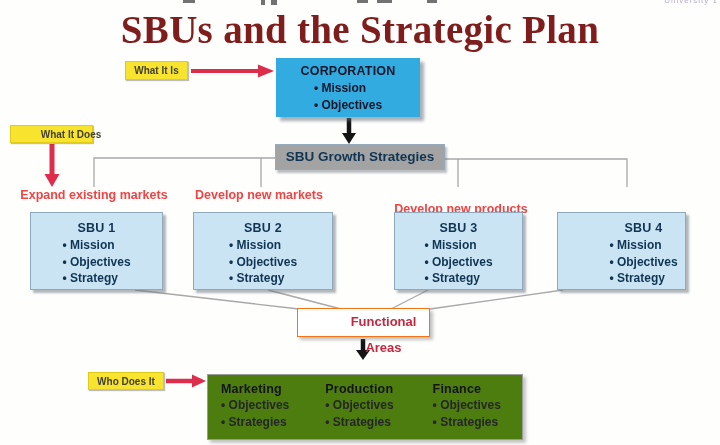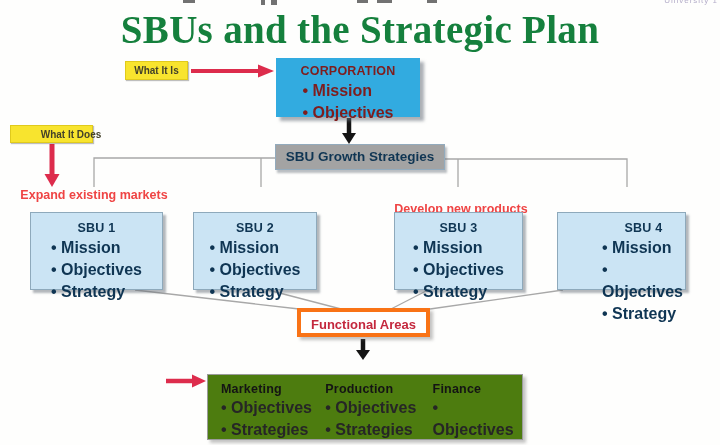--- a/index.html
+++ b/index.html
@@ -3,21 +3,21 @@
 <meta charset="utf-8">
 <style>
   * { box-sizing: border-box; margin: 0; padding: 0; }
   html, body { width: 720px; height: 445px; }
   body { font-family: "Liberation Sans", "DejaVu Sans", sans-serif; background: #ffffff; }
   .stage { position: relative; width: 720px; height: 445px; background: #fefefd; overflow: hidden; }
 
   .title {
     position: absolute; top: 7px; left: 0; width: 720px; text-align: center;
     font-family: "Liberation Serif", "DejaVu Serif", serif;
-    font-size: 39px; font-weight: 600; color: #15803d; letter-spacing: .3px; z-index: 2;
+    font-size: 39px; font-weight: 600; color: #7f1d1d; letter-spacing: .3px; z-index: 2;
   }
 
   .watermark {
     position: absolute; top: -4px; right: 2px; font-size: 8px;
     color: #a79fc0; opacity: .85; z-index: 3; letter-spacing: 1px;
   }
   .frag { position: absolute; background: #3b3b3b; opacity: .72; z-index: 3; }
 
   svg.connectors { position: absolute; left: 0; top: 0; z-index: 1; }
 
@@ -26,27 +26,27 @@
     color: #43412a; font-size: 10px; font-weight: 700;
     display: flex; align-items: center; justify-content: center;
     box-shadow: 1px 1px 1px rgba(0,0,0,.25); z-index: 2; white-space: nowrap;
   }
   .tag-what-it-is   { left: 125px; top: 61px;  width: 63px; height: 19px; }
   .tag-what-it-does { left: 10px;  top: 125px; width: 83px; height: 18px; padding-left: 39px; }
   .tag-who-does-it  { left: 88px;  top: 372px; width: 76px; height: 18px; }
 
   .box-corp {
     position: absolute; left: 276px; top: 58px; width: 144px; height: 59px;
-    background: #32abe0; color: #7f1d1d; text-align: center; padding-top: 6px;
+    background: #32abe0; color: #0f172a; text-align: center; padding-top: 6px;
     box-shadow: 4px 4px 3px rgba(104,112,122,.55); z-index: 2;
   }
   .bt { font-size: 12.5px; font-weight: 700; letter-spacing: .2px; }
 
   ul.blts { list-style: none; width: fit-content; margin: 2px auto 0; text-align: left; }
-  ul.blts li { font-size: 16px; font-weight: 700; line-height: 1.38; }
+  ul.blts li { font-size: 12px; font-weight: 700; line-height: 1.38; }
   ul.blts li::before { content: "• "; }
 
   .box-growth {
     position: absolute; left: 275px; top: 144px; width: 170px; height: 26px;
     background: #a3a3a3; border: 1px solid #93abbd; color: #0f3553;
     font-size: 13.5px; font-weight: 700; text-align: center; line-height: 23px;
     box-shadow: 2px 3px 2px rgba(104,112,122,.45); z-index: 2;
   }
 
   .strat-h {
@@ -58,29 +58,29 @@
   .strat-h3 { left: 371px; margin-top: 14px; }
   .strat-h4 { left: 537px; }
 
   .sbu {
     position: absolute; top: 212px; height: 78px;
     background: #cbe4f4; border: 1px solid #8ea9bb; color: #0f3553;
     text-align: center; padding-top: 8px;
     box-shadow: 3px 3px 2px rgba(104,112,122,.5); z-index: 2;
   }
   .sbu1 { left: 30px;  width: 133px; }
-  .sbu2 { left: 193px; width: 124px; }
+  .sbu2 { left: 193px; width: 140px; }
   .sbu3 { left: 394px; width: 129px; }
   .sbu4 { left: 557px; width: 129px; padding-left: 44px; }
 
   .box-fa {
     position: absolute; left: 297px; top: 308px; width: 133px; height: 29px;
-    background: #ffffff; border: 4px solid #f97316; color: #c4283e;
+    background: #ffffff; border: 1px solid #f97316; color: #c4283e;
     font-size: 13px; font-weight: 700; text-align: center; line-height: 26px;
-    box-shadow: 3px 3px 3px rgba(110,110,110,.4); z-index: 2;
+    box-shadow: 3px 3px 3px rgba(110,110,110,.4); z-index: 2; padding-left: 40px;
   }
 
   .box-fn {
     position: absolute; left: 207px; top: 362px; width: 316px; height: 66px;
     background: #4d7c0f; border: 1px solid #9b9b9b;
     box-shadow: 3px 3px 3px rgba(110,110,110,.4); z-index: 2;
     display: flex; padding: 7px 0 0 13px; margin-top: 12px;
   }
   .fn-col .bt { color: #141414; }
   .fn-col ul.blts { margin: 1px 0 0 0; color: #262626; }
@@ -137,32 +137,34 @@
     </g>
 
     <g>
       <line x1="166" y1="381" x2="193" y2="381" stroke="#dd2c4c" stroke-width="4.5"></line>
       <polygon points="192,374.5 206,381 192,387.5" fill="#dd2c4c"></polygon>
     </g>
   </svg>
 
   <div class="tag tag-what-it-is">What It Is</div>
   <div class="tag tag-what-it-does">What It Does</div>
+  <div class="tag tag-who-does-it">Who Does It</div>
 
   <div class="box-corp">
     <div class="bt">CORPORATION</div>
     <ul class="blts">
       <li>Mission</li>
       <li>Objectives</li>
     </ul>
   </div>
 
   <div class="box-growth">SBU Growth Strategies</div>
 
   <div class="strat-h strat-h1">Expand existing markets</div>
+  <div class="strat-h strat-h2">Develop new markets</div>
   <div class="strat-h strat-h3">Develop new products</div>
 
   <div class="sbu sbu1">
     <div class="bt">SBU 1</div>
     <ul class="blts">
       <li>Mission</li>
       <li>Objectives</li>
       <li>Strategy</li>
     </ul>
   </div>

